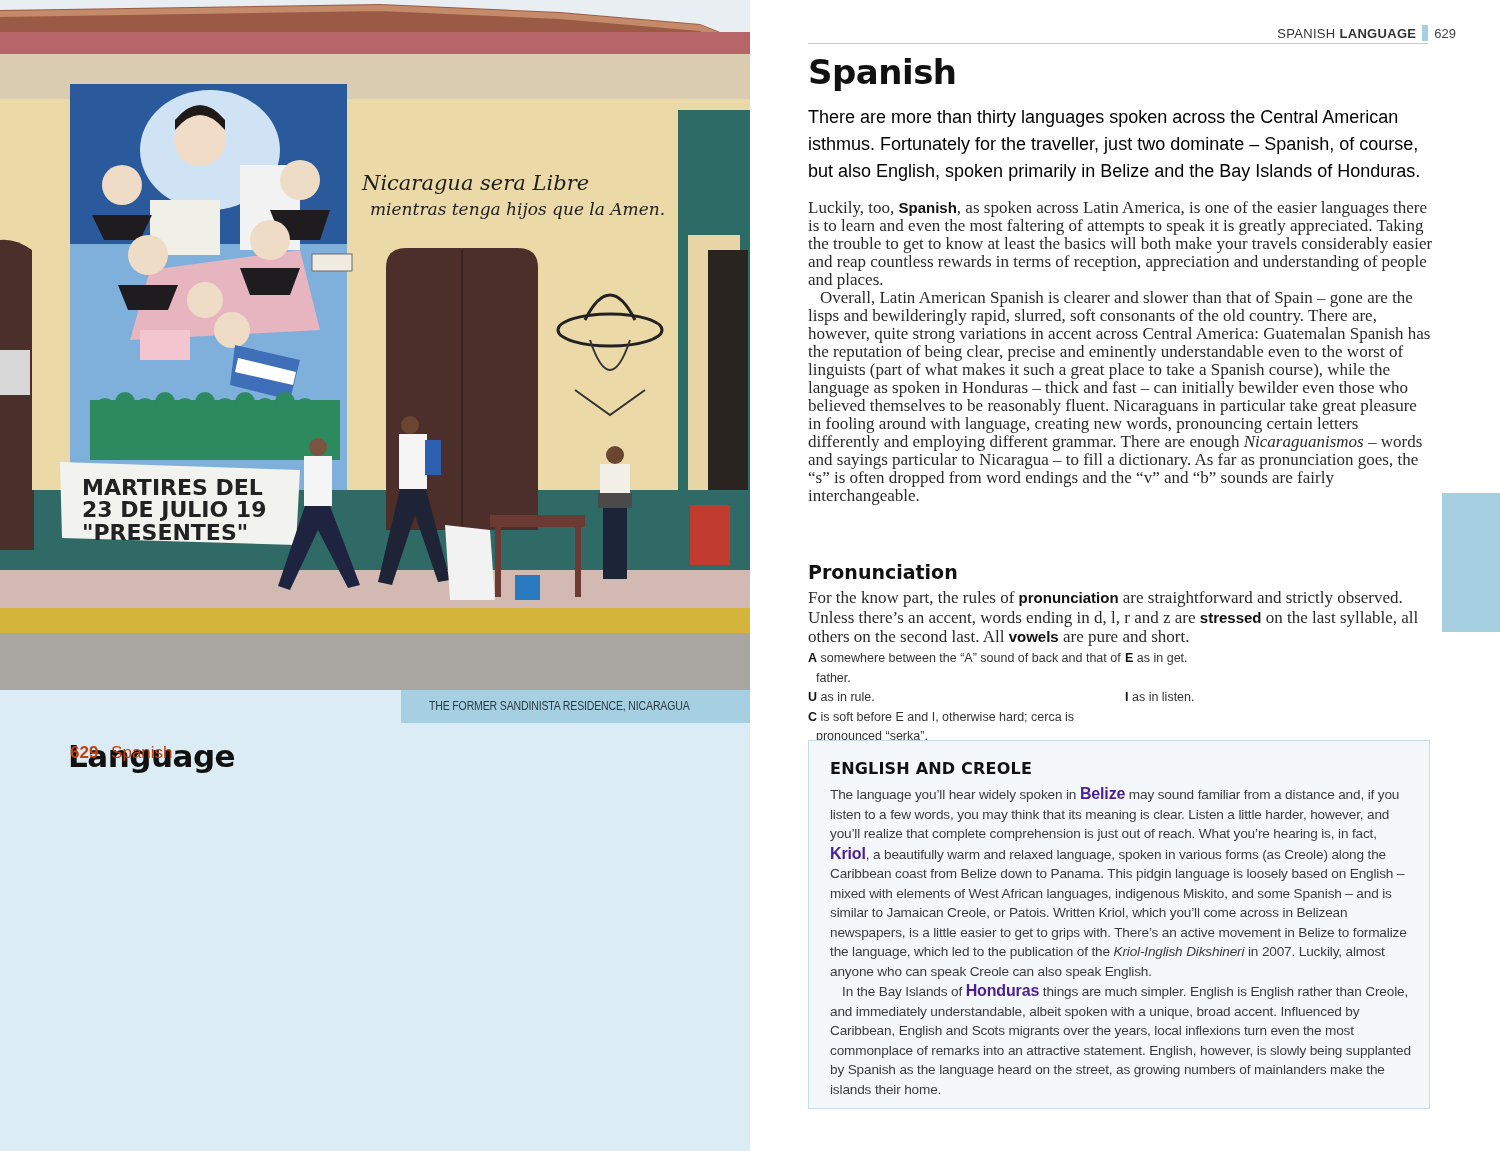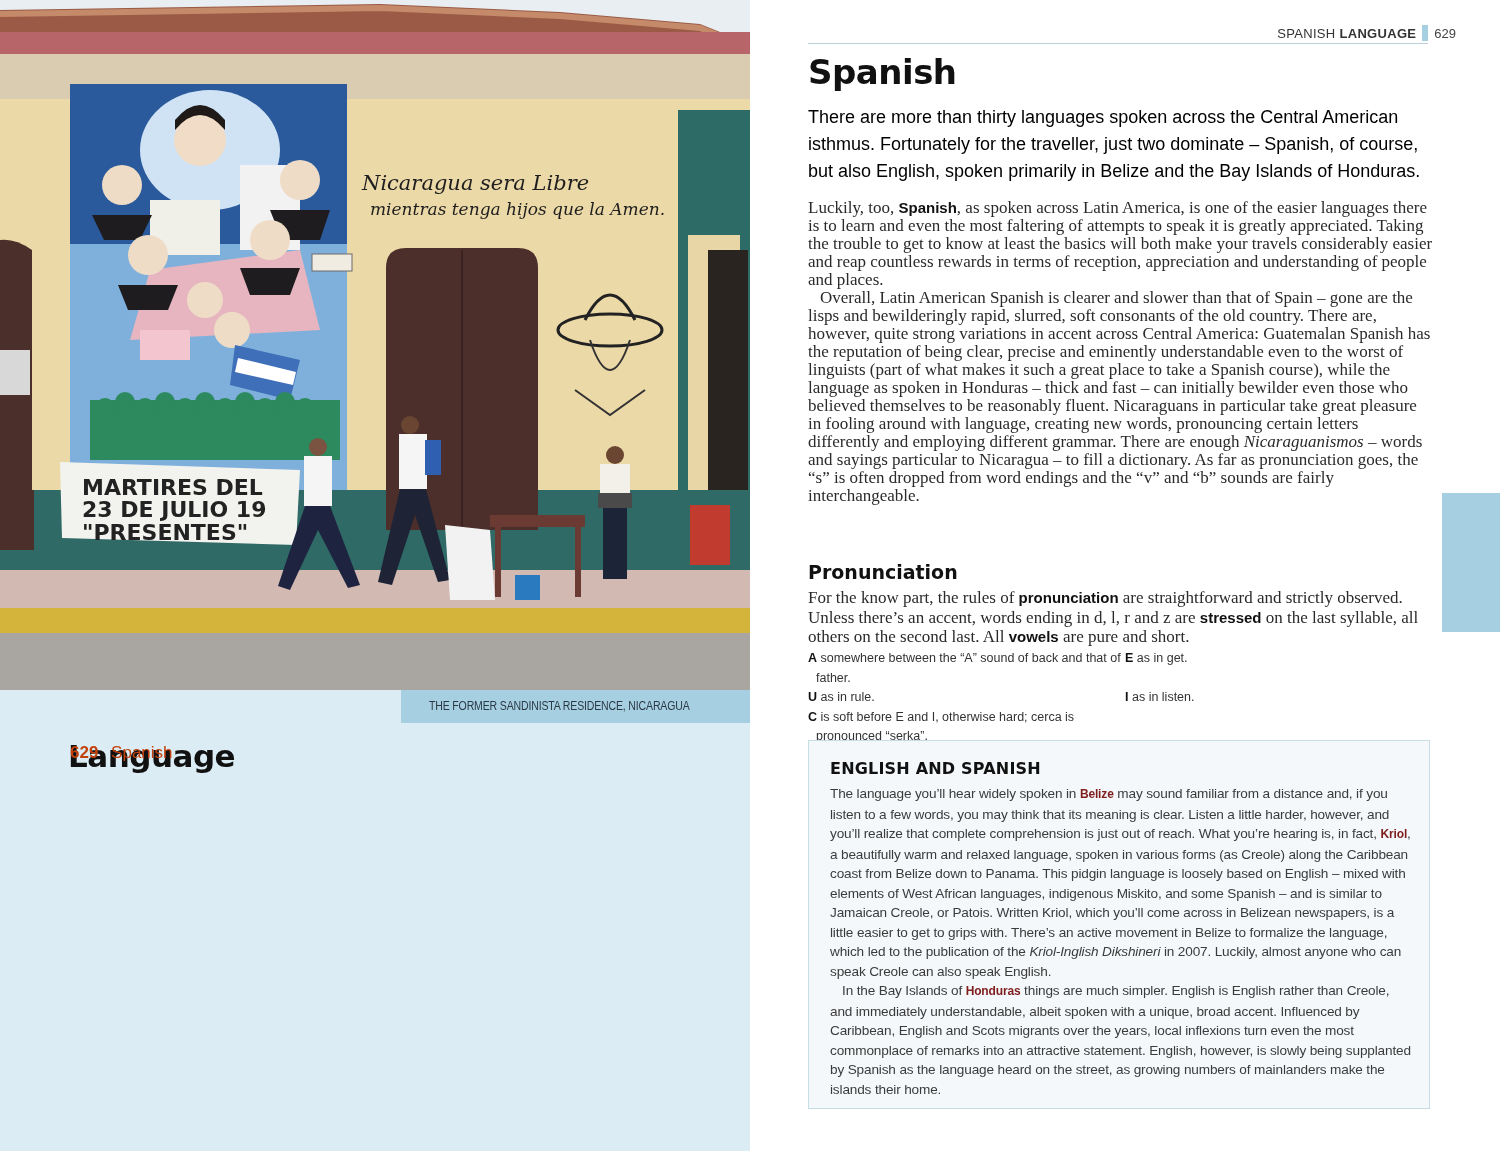--- a/index.html
+++ b/index.html
@@ -36,21 +36,21 @@
   .pron-text { position: absolute; left: 58px; top: 588px; width: 625px; font-family: "Liberation Serif", serif; font-size: 17px; line-height: 19.5px; color: #2a2a2a; }
 
   .vowel-grid { position: absolute; left: 58px; top: 649px; width: 600px; display: grid; grid-template-columns: 317px 283px; font-family: "Liberation Sans", sans-serif; font-size: 12.5px; line-height: 19.5px; color: #333; }
   .vowel-item { padding-left: 8px; text-indent: -8px; }
   .vowel-item b { font-weight: bold; color: #111; }
 
   .sidebar-box { position: absolute; left: 58px; top: 740px; width: 622px; height: 369px; background: #f4f8fa; border: 1.5px solid #c6dde6; }
   .box-title { position: absolute; left: 21px; top: 18px; font-family: "DejaVu Sans", sans-serif; font-weight: bold; font-size: 16px; color: #111; letter-spacing: 0.2px; }
   .box-text { position: absolute; left: 21px; top: 43px; width: 585px; font-family: "Liberation Sans", sans-serif; font-size: 13.6px; line-height: 19.5px; color: #3b3b3b; letter-spacing: -0.15px; }
   .box-text p + p { text-indent: 12px; }
-  .box-text b { font-weight: bold; color: #7f1d1d; font-size: 12px; }
+  .box-text b { font-weight: bold; color: #4c1d95; font-size: 16px; }
   .box-text i { font-style: italic; }
 
   .thumb-tab { position: absolute; left: 692px; top: 493px; width: 58px; height: 139px; background: #a7cfe2; }
 </style>
 </head>
 <body>
 
 <div class="left-page">
   <div class="photo">
     <svg width="750" height="690" viewBox="0 0 750 690" xmlns="http://www.w3.org/2000/svg">
@@ -207,21 +207,21 @@
 
   <div class="vowel-grid">
     <div class="vowel-item"><b>A</b><span> somewhere between the “A” sound of back and that of father.</span></div>
     <div class="vowel-item"><b>E</b><span> as in get.</span></div>
     <div class="vowel-item"><b>U</b><span> as in rule.</span></div>
     <div class="vowel-item"><b>I</b><span> as in listen.</span></div>
     <div class="vowel-item"><b>C</b><span> is soft before E and I, otherwise hard; cerca is pronounced “serka”.</span></div>
   </div>
 
   <div class="sidebar-box">
-    <h4 class="box-title">ENGLISH AND SPANISH</h4>
+    <h4 class="box-title">ENGLISH AND CREOLE</h4>
     <div class="box-text">
       <p><span>The language you’ll hear widely spoken in </span><b>Belize</b><span> may sound familiar from a distance and, if you listen to a few words, you may think that its meaning is clear. Listen a little harder, however, and you’ll realize that complete comprehension is just out of reach. What you’re hearing is, in fact, </span><b>Kriol</b><span>, a beautifully warm and relaxed language, spoken in various forms (as Creole) along the Caribbean coast from Belize down to Panama. This pidgin language is loosely based on English – mixed with elements of West African languages, indigenous Miskito, and some Spanish – and is similar to Jamaican Creole, or Patois. Written Kriol, which you’ll come across in Belizean newspapers, is a little easier to get to grips with. There’s an active movement in Belize to formalize the language, which led to the publication of the </span><i>Kriol-Inglish Dikshineri</i><span> in 2007. Luckily, almost anyone who can speak Creole can also speak English.</span></p>
       <p><span>In the Bay Islands of </span><b>Honduras</b><span> things are much simpler. English is English rather than Creole, and immediately understandable, albeit spoken with a unique, broad accent. Influenced by Caribbean, English and Scots migrants over the years, local inflexions turn even the most commonplace of remarks into an attractive statement. English, however, is slowly being supplanted by Spanish as the language heard on the street, as growing numbers of mainlanders make the islands their home.</span></p>
     </div>
   </div>
 
   <div class="thumb-tab"></div>
 </div>
 
 </body></html>

